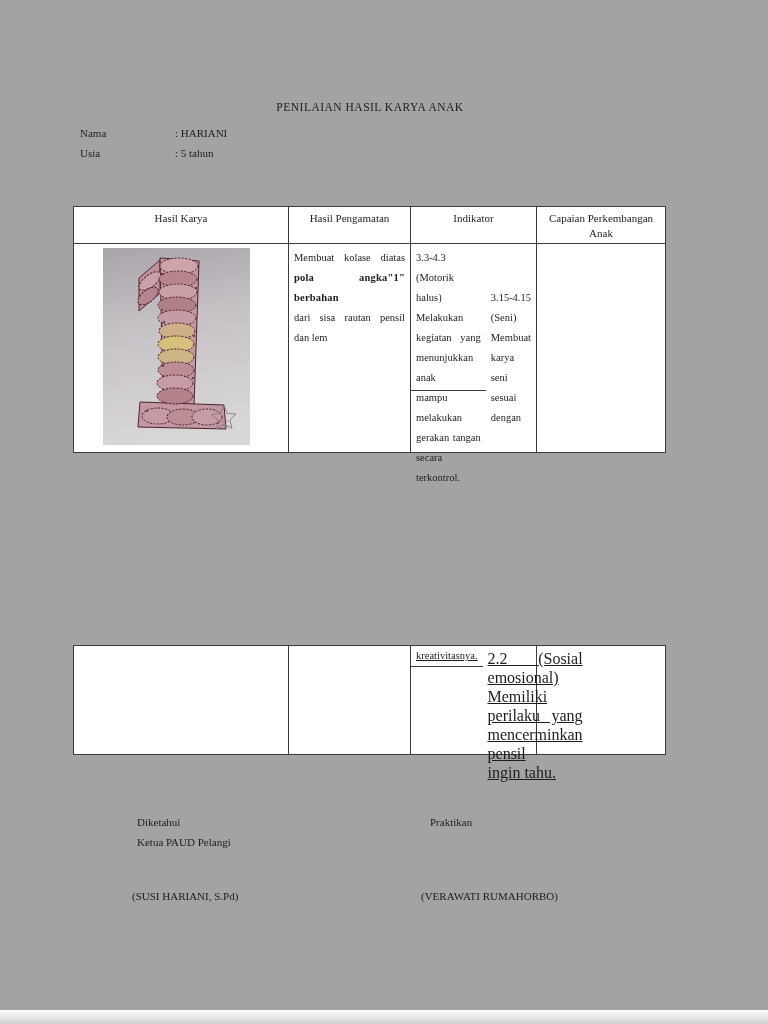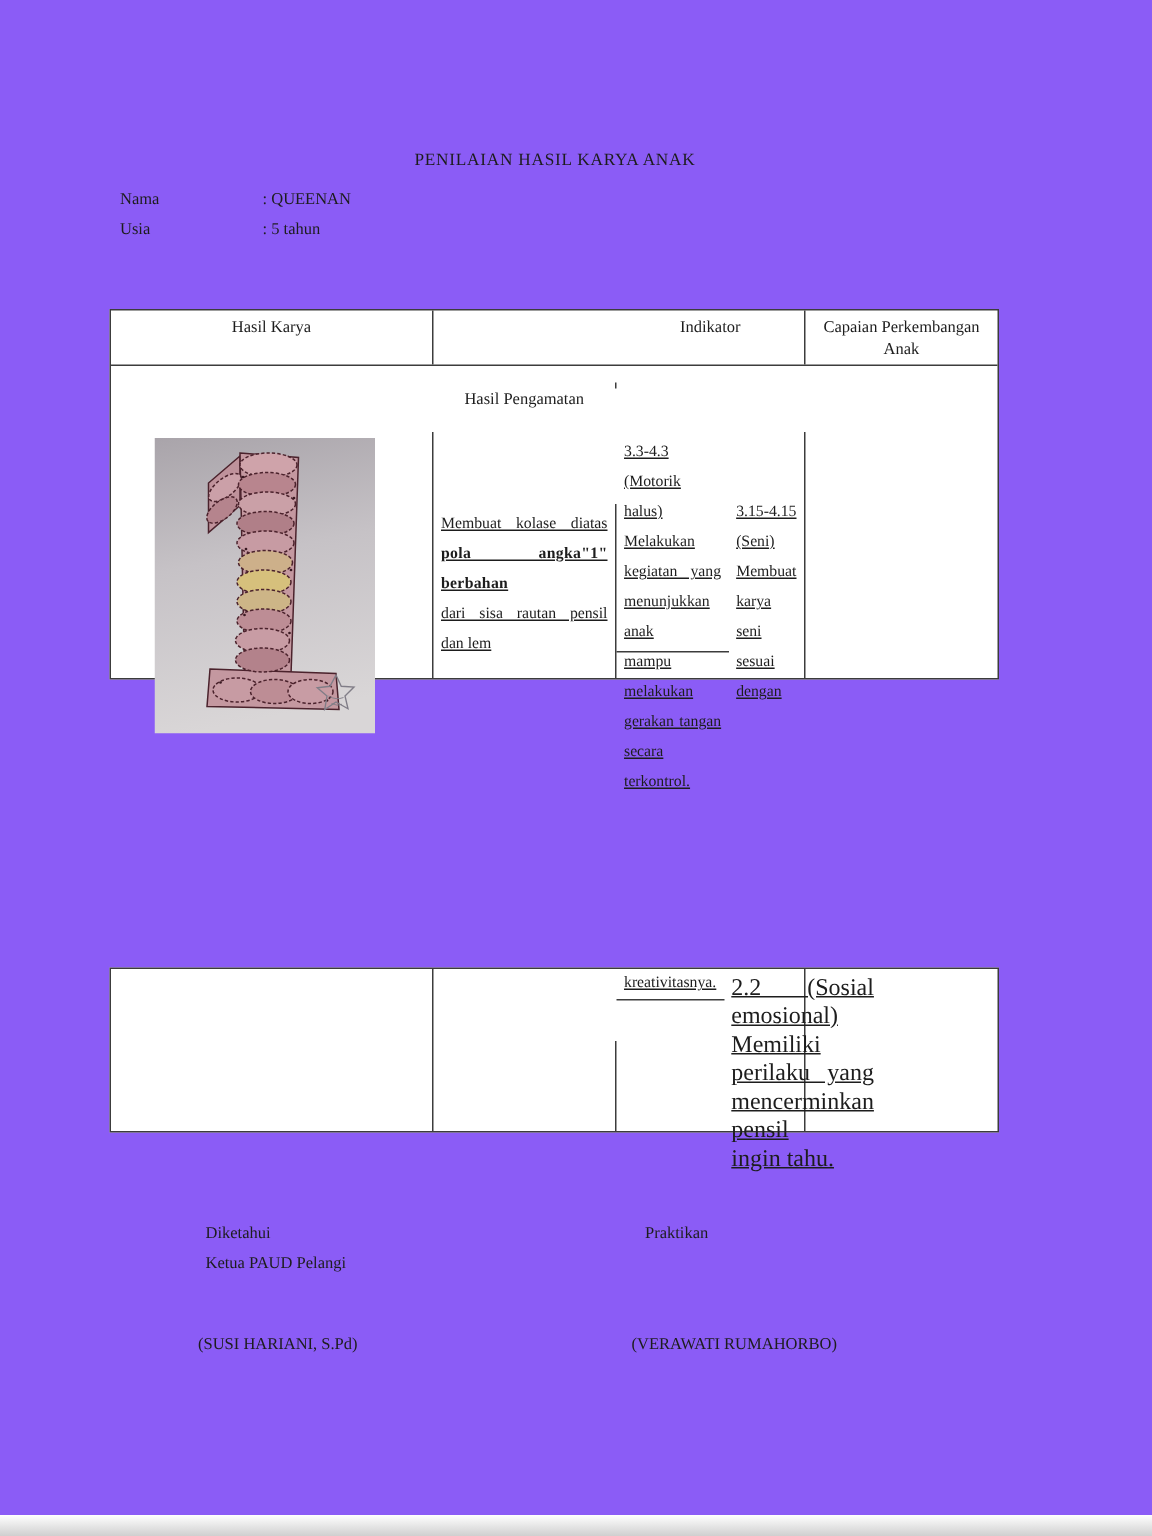--- a/index.html
+++ b/index.html
@@ -1,34 +1,34 @@
 <!DOCTYPE html>
 <html><head>
 <meta charset="utf-8">
 <style>
   html,body { margin:0; padding:0; background:#ffffff; }
   #page {
-    position:relative; width:768px; height:1024px; background:#8b5cf6;
+    position:relative; width:768px; height:1024px; background:#a3a3a3;
     font-family:"Liberation Serif", serif; color:#1d1d1d; overflow:hidden;
   }
   .title {
     position:absolute; top:101px; left:0; width:740px; text-align:center;
     font-size:11.5px; letter-spacing:0.5px;
   }
   .info { position:absolute; left:80px; top:127px; font-size:11px; }
   .info-row { display:flex; height:20px; align-items:flex-start; }
   .info-label { width:95px; }
 
-  .tbl { position:absolute; left:73px; border:1.5px solid #3c3c3c; box-sizing:border-box; background:#fff;gap:44px; }
+  .tbl { position:absolute; left:73px; border:1.5px solid #3c3c3c; box-sizing:border-box; background:#fff; }
   #t1 { top:206px; width:593px; height:247px; display:flex; flex-direction:column; }
   #t2 { top:645px; width:593px; height:110px;text-decoration:underline; }
 
   .hrow { display:flex; height:37px; border-bottom:1.5px solid #3c3c3c; box-sizing:border-box; }
-  .brow { display:flex; flex:1; min-height:0;text-decoration:underline; }
-  .c1 { width:215px; } .c2 { width:122px;margin-top:48px; } .c3 { width:126px; } .c4 { flex:1; }
+  .brow { display:flex; flex:1; min-height:0; }
+  .c1 { width:215px; } .c2 { width:122px; } .c3 { width:126px; } .c4 { flex:1; }
   .c1,.c2,.c3 { border-right:1.5px solid #3c3c3c; }
   .c1,.c2,.c3,.c4 { box-sizing:border-box; position:relative; }
   .hcell { text-align:center; font-size:11px; line-height:15px; padding-top:4px; }
 
   .cellpad { padding:4px 5px 0 5px; font-size:10.5px; line-height:20px; }
   .jl { text-align:justify; text-align-last:justify; }
   .jl.noj { text-align-last:left; }
   .bd { font-weight:bold; letter-spacing:0.2px; }
 
   .splitcol { display:flex; flex-direction:row; height:100%; }
@@ -57,21 +57,21 @@
 </head>
 <body>
 
 <div id="page">
 
   <div class="title">PENILAIAN HASIL KARYA ANAK</div>
 
   <div class="info">
     <div class="info-row">
       <div class="info-label">Nama</div>
-      <div class="info-value">: QUEENAN</div>
+      <div class="info-value">: HARIANI</div>
     </div>
     <div class="info-row">
       <div class="info-label">Usia</div>
       <div class="info-value">: 5 tahun</div>
     </div>
   </div>
 
   <div id="t1" class="tbl">
     <div class="hrow">
       <div class="c1 hcell">Hasil Karya</div>

